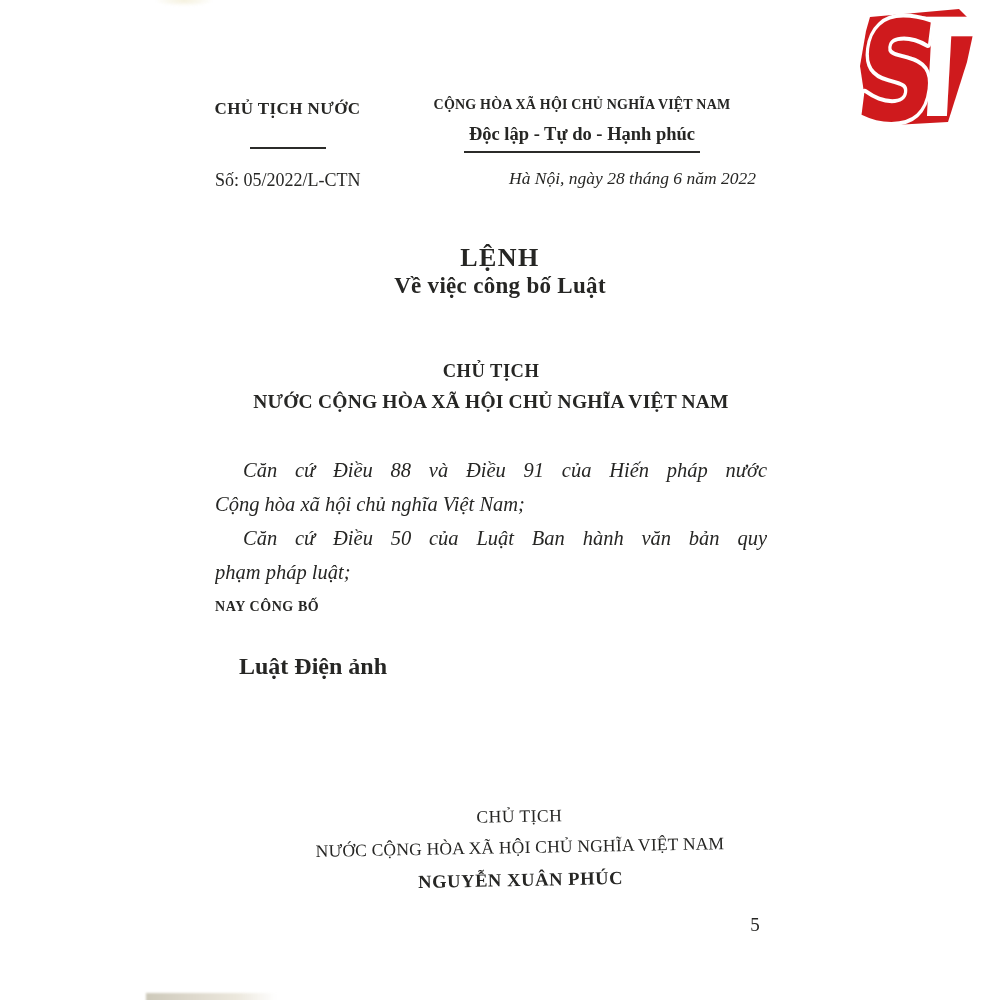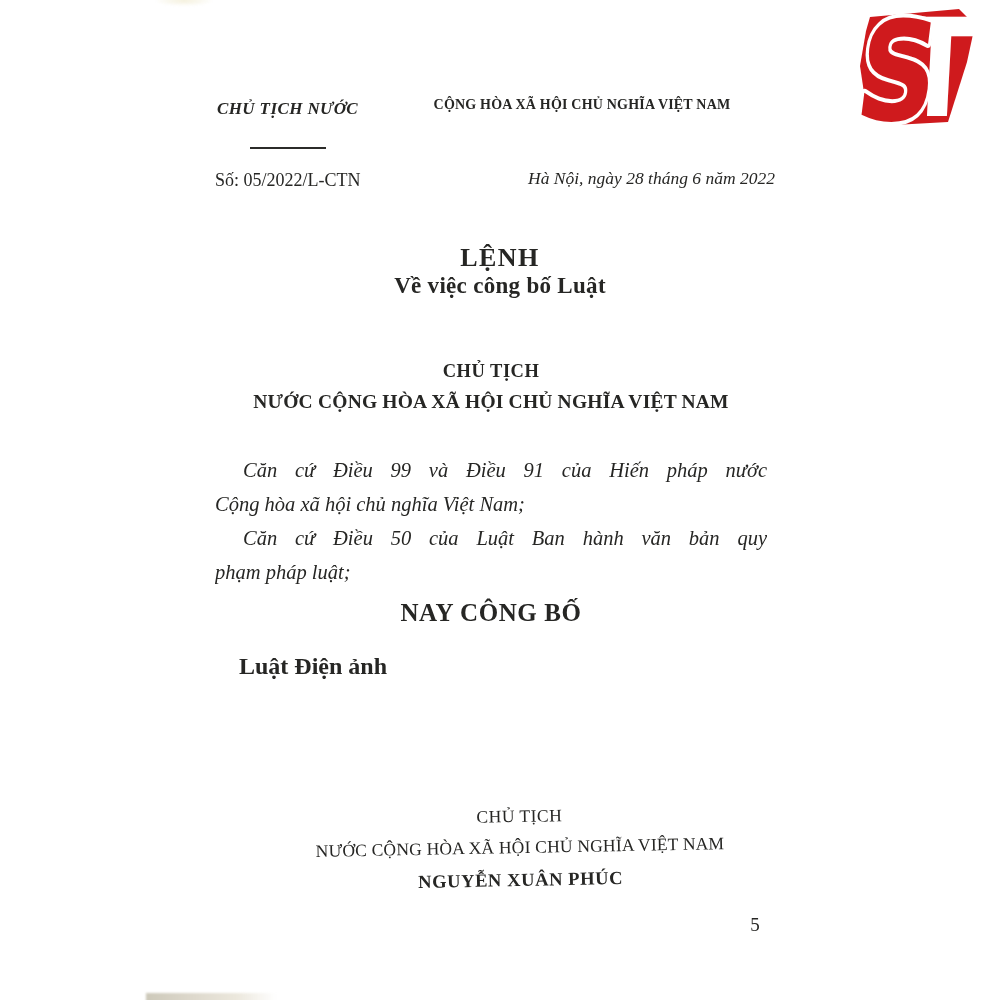--- a/index.html
+++ b/index.html
@@ -22,21 +22,20 @@
     position: absolute;
     left: 200px; top: 99px;
     width: 175px;
     text-align: center;
   }
   .issuer-title {
     font-weight: bold;
     font-size: 17px;
     letter-spacing: 0.4px;
     white-space: nowrap;
-    font-style: italic;
   }
   .issuer-rule {
     width: 76px;
     height: 2px;
     background: #2b2b29;
     margin: 28px auto 0;
   }
   .national-block {
     position: absolute;
     left: 393px; top: 97px;
@@ -61,21 +60,21 @@
   .doc-number {
     position: absolute;
     left: 215px; top: 170px;
     font-size: 18px;
     white-space: nowrap;
   }
   .place-date {
     position: absolute;
     left: 490px; top: 168px;
     width: 285px;
-    text-align: right;
+    text-align: center;
     font-style: italic;
     font-size: 17.5px;
     white-space: nowrap;
   }
 
   
   .order-title-block {
     position: absolute;
     left: 224px; top: 243px;
     width: 552px;
@@ -128,23 +127,23 @@
   .bline.ind  { text-indent: 28px; }
   .bline.just { text-align: justify; }
   .bline.just::after {
     content: "";
     display: inline-block;
     width: 100%;
     height: 0;
   }
   .announce {
     margin-top: 10px;
-    text-align: center;
-    font-weight: bold;
-    font-size: 25px;
+    text-align: left;
+    font-weight: bold;
+    font-size: 14px;
     letter-spacing: 0.6px;
     height: 28px;
   }
   .law-name {
     margin-top: 26px;
     padding-left: 24px;
     font-weight: bold;
     font-size: 24px;
     height: 30px;
   }
@@ -220,37 +219,38 @@
     <text transform="translate(52,116) scale(0.8,1) skewX(-9)" text-anchor="middle" font-family="'DejaVu Sans', sans-serif" font-weight="bold" font-size="138" fill="#cf1a1d" stroke="#ffffff" stroke-width="8" stroke-linejoin="round" paint-order="stroke">S</text>
   </svg>
 
   <div class="issuer-block">
     <div class="issuer-title">CHỦ TỊCH NƯỚC</div>
     <div class="issuer-rule"></div>
   </div>
 
   <div class="national-block">
     <div class="national-title">CỘNG HÒA XÃ HỘI CHỦ NGHĨA VIỆT NAM</div>
+    <span class="national-motto">Độc lập - Tự do - Hạnh phúc</span>
   </div>
 
   <div class="doc-number">Số: 05/2022/L-CTN</div>
   <div class="place-date">Hà Nội, ngày 28 tháng 6 năm 2022</div>
 
   <div class="order-title-block">
     <div class="order-title">LỆNH</div>
     <div class="order-subtitle">Về việc công bố Luật</div>
   </div>
 
   <div class="authority-block">
     <div class="authority-line1">CHỦ TỊCH</div>
     <div class="authority-line2">NƯỚC CỘNG HÒA XÃ HỘI CHỦ NGHĨA VIỆT NAM</div>
   </div>
 
   <div class="body-block">
-    <div class="bline ital ind just">Căn cứ Điều 99 và Điều 91 của Hiến pháp nước</div>
+    <div class="bline ital ind just">Căn cứ Điều 88 và Điều 91 của Hiến pháp nước</div>
     <div class="bline ital">Cộng hòa xã hội chủ nghĩa Việt Nam;</div>
     <div class="bline ital ind just">Căn cứ Điều 50 của Luật Ban hành văn bản quy</div>
     <div class="bline ital">phạm pháp luật;</div>
 
     <div class="announce">NAY CÔNG BỐ</div>
 
     <div class="law-name">Luật Điện ảnh</div>
 
   </div>
 

